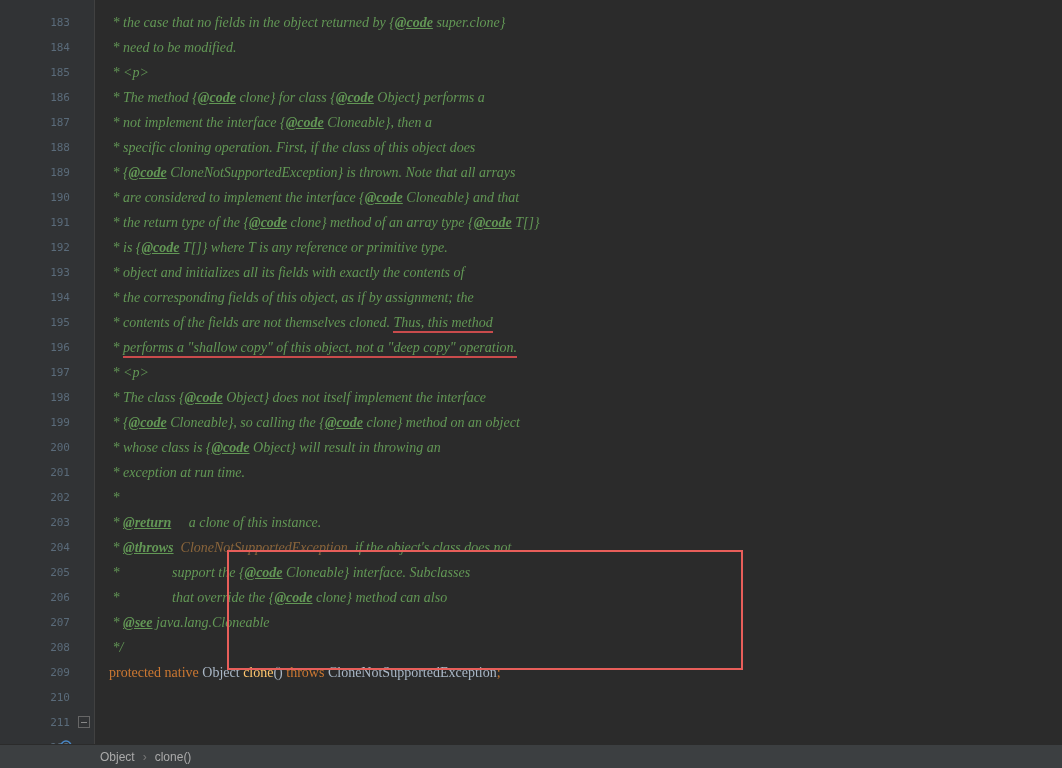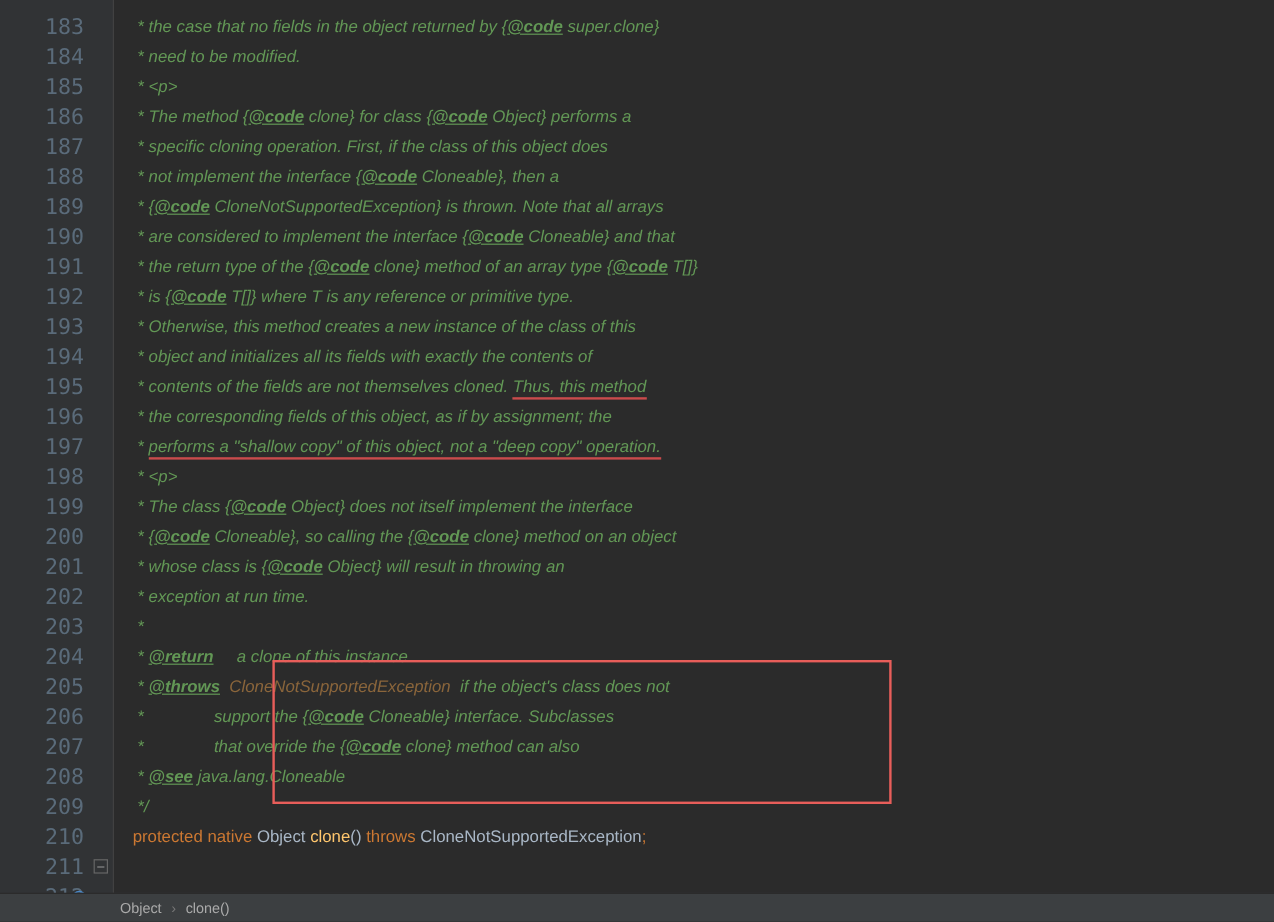--- a/index.html
+++ b/index.html
@@ -25,33 +25,33 @@
     padding-top: 0px;
     flex-shrink: 0;
     border-right: 1px solid #414141;
   }
   .gutter-line {
     height: 25px;
     line-height: 25px;
     text-align: right;
     padding-right: 24px;
     color: #5A6B7A;
-    font-size: 18px;
+    font-size: 11px;
     position: relative;
   }
   .code-pane {
     flex: 1;
     padding-top: 0px;
     position: relative;
   }
   .code-line {
     height: 25px;
     line-height: 25px;
     white-space: pre;
-    font-family: Liberation Sans, sans-serif;
+    font-family: Liberation Serif, serif;
     font-style: italic;
     color: #629755;
     padding-left: 0;
   }
   .code-line.noitalic { font-style: normal; }
   .doc { color: #629755; }
   .tag { color: #629755; font-weight: bold; text-decoration: underline; }
   .htmltag { color: #629755; }
   .param { color: #8A653B; font-style: italic; }
   .kw { color: #CC7832; font-style: normal; }
@@ -148,30 +148,29 @@
             <path d="M11 8 L11 14 M8 11 L14 11" stroke="#888" stroke-width="0"></path>
           </svg></span></div>
     </div>
   <div class="code-pane" id="code">
     <div class="red-box" id="redbox" style="top: 550px; height: 120px; left: 132px; width: 516px;"></div>
   <div class="code-line" style="height: 10px; overflow: hidden;"></div>
       <div class="code-line"><span class="doc">     * the case that no fields in the object returned by {</span><span class="tag">@code</span><span class="doc"> super.clone}</span></div>
       <div class="code-line"><span class="doc">     * need to be modified.</span></div>
       <div class="code-line"><span class="doc">     * </span><span class="htmltag">&lt;p&gt;</span></div>
       <div class="code-line"><span class="doc">     * The method {</span><span class="tag">@code</span><span class="doc"> clone} for class {</span><span class="tag">@code</span><span class="doc"> Object} performs a</span></div>
+      <div class="code-line"><span class="doc">     * not implement the interface {</span><span class="tag">@code</span><span class="doc"> Cloneable}, then a</span></div>
       <div class="code-line"><span class="doc">     * specific cloning operation. First, if the class of this object does</span></div>
-      <div class="code-line"><span class="doc">     * not implement the interface {</span><span class="tag">@code</span><span class="doc"> Cloneable}, then a</span></div>
       <div class="code-line"><span class="doc">     * {</span><span class="tag">@code</span><span class="doc"> CloneNotSupportedException} is thrown. Note that all arrays</span></div>
       <div class="code-line"><span class="doc">     * are considered to implement the interface {</span><span class="tag">@code</span><span class="doc"> Cloneable} and that</span></div>
       <div class="code-line"><span class="doc">     * the return type of the {</span><span class="tag">@code</span><span class="doc"> clone} method of an array type {</span><span class="tag">@code</span><span class="doc"> T[]}</span></div>
       <div class="code-line"><span class="doc">     * is {</span><span class="tag">@code</span><span class="doc"> T[]} where T is any reference or primitive type.</span></div>
-      <div class="code-line"><span class="doc">     * Otherwise, this method creates a new instance of the class of this</span></div>
       <div class="code-line"><span class="doc">     * object and initializes all its fields with exactly the contents of</span></div>
+      <div class="code-line"><span class="doc">     * the corresponding fields of this object, as if by assignment; the</span></div>
       <div class="code-line"><span class="doc">     * contents of the fields are not themselves cloned. </span><span class="doc underline-red">Thus, this method</span></div>
-      <div class="code-line"><span class="doc">     * the corresponding fields of this object, as if by assignment; the</span></div>
       <div class="code-line"><span class="doc">     * </span><span class="doc underline-red">performs a "shallow copy" of this object, not a "deep copy" operation.</span></div>
       <div class="code-line"><span class="doc">     * </span><span class="htmltag">&lt;p&gt;</span></div>
       <div class="code-line"><span class="doc">     * The class {</span><span class="tag">@code</span><span class="doc"> Object} does not itself implement the interface</span></div>
       <div class="code-line"><span class="doc">     * {</span><span class="tag">@code</span><span class="doc"> Cloneable}, so calling the {</span><span class="tag">@code</span><span class="doc"> clone} method on an object</span></div>
       <div class="code-line"><span class="doc">     * whose class is {</span><span class="tag">@code</span><span class="doc"> Object} will result in throwing an</span></div>
       <div class="code-line"><span class="doc">     * exception at run time.</span></div>
       <div class="code-line"><span class="doc">     *</span></div>
       <div class="code-line"><span class="doc">     * </span><span class="tag">@return</span><span class="doc">     a clone of this instance.</span></div>
       <div class="code-line"><span class="doc">     * </span><span class="tag">@throws</span><span class="doc">  </span><span class="param">CloneNotSupportedException</span><span class="doc">  if the object's class does not</span></div>
       <div class="code-line"><span class="doc">     *               support the {</span><span class="tag">@code</span><span class="doc"> Cloneable} interface. Subclasses</span></div>

